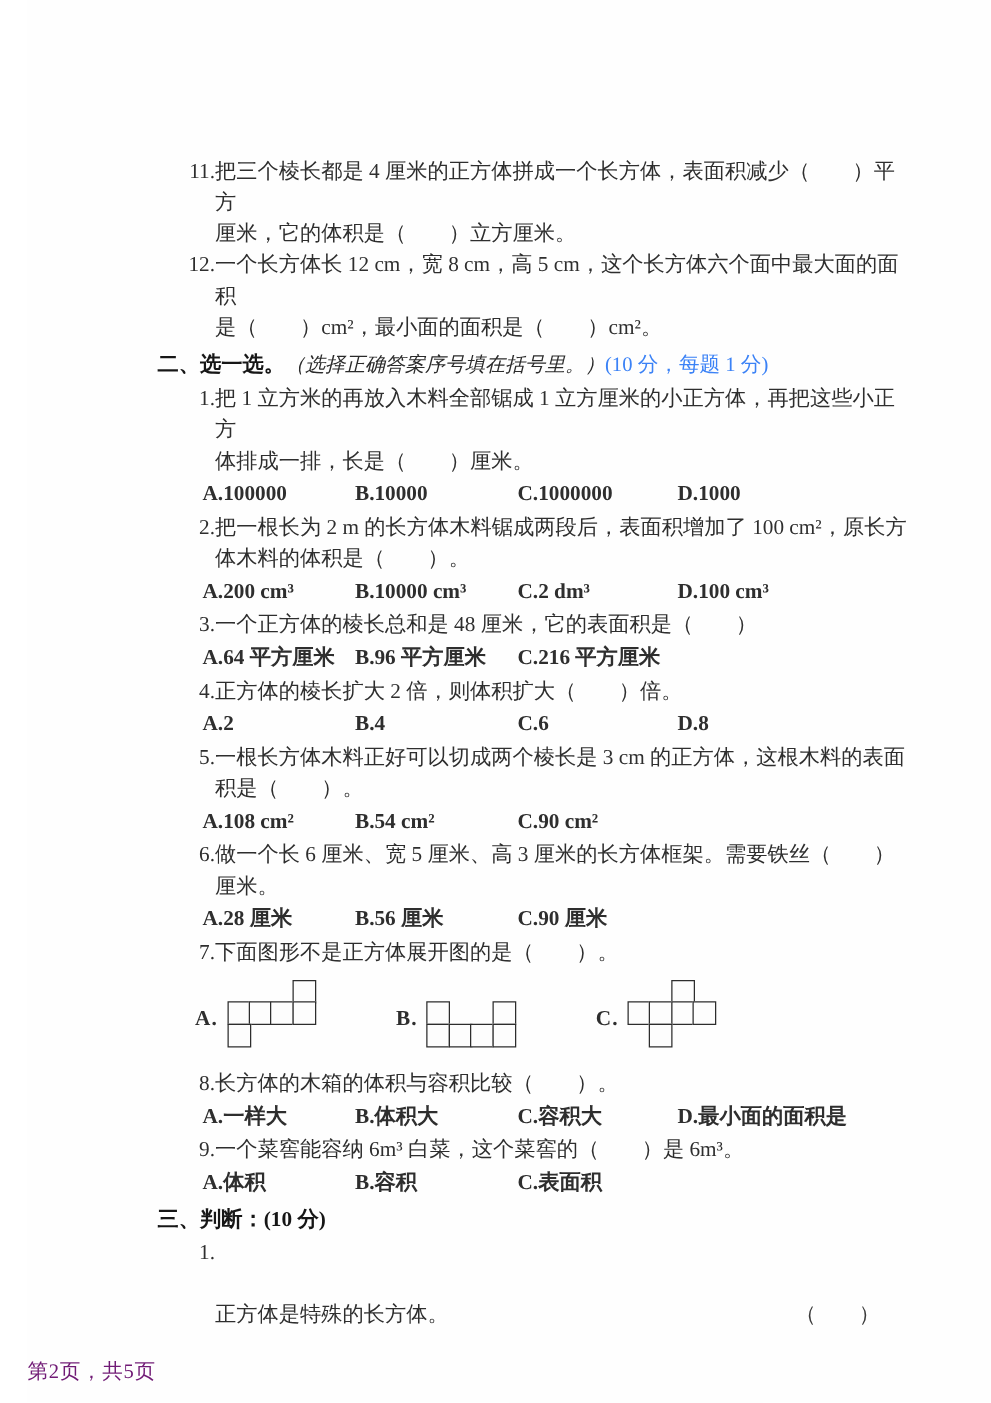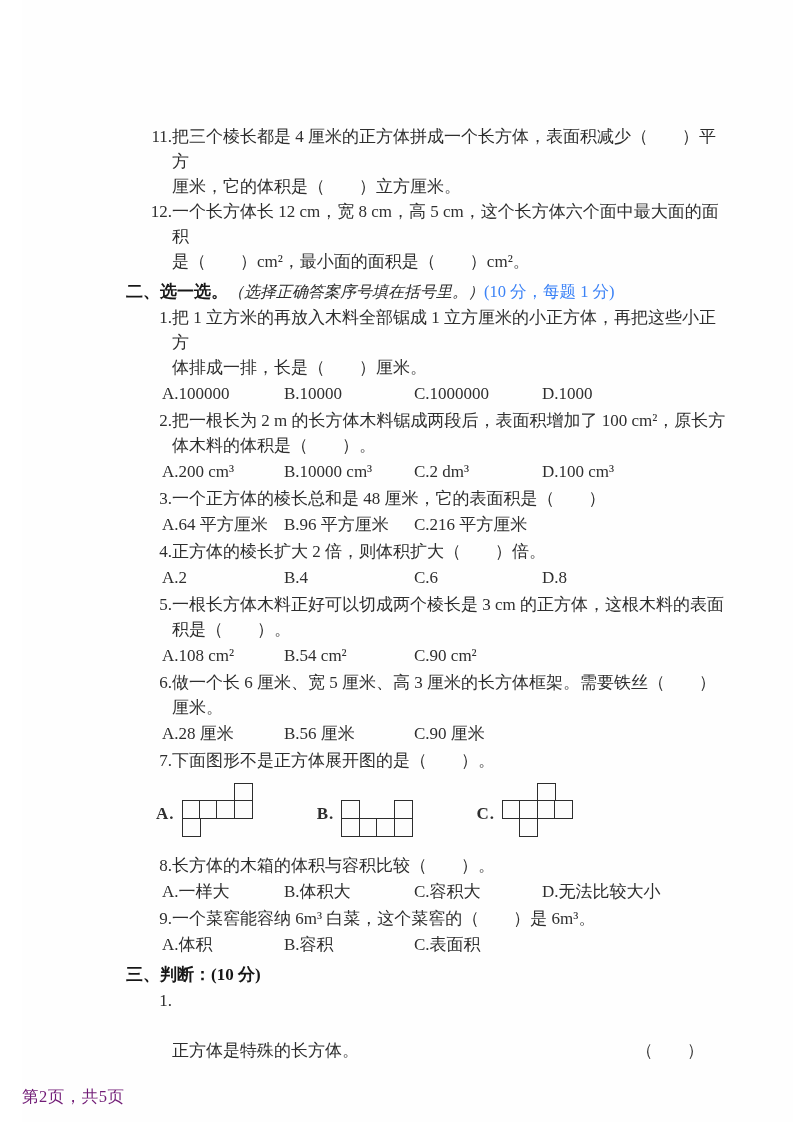--- a/index.html
+++ b/index.html
@@ -26,20 +26,21 @@
   .sec-title{font-weight:bold;color:#161616;}
   .sec-note{font-style:italic;font-size:16px;color:#2a2a2a;text-align:center;}
   .sec-points{font-size:16.5px;color:#3b82f6;}
   .sec-points.bold{font-weight:bold;color:#161616;font-size:17px;}
   .opts{
     display:grid;
     grid-template-columns:122px 130px 128px auto;
     padding-left:36px;
     line-height:25px;
     margin:1px 0 2px 0;
+    font-weight:bold;
   }
   .opts span{white-space:pre;}
   .figures{
     display:flex;
     align-items:flex-end;
     margin:10px 0 16px 30px;
   }
   .figure{display:flex;align-items:flex-end;margin-right:64px;}
   .fig-label{font-weight:bold;margin:0 7px 13px 0;letter-spacing:1px;}
   .net{position:relative;}
@@ -189,21 +190,21 @@
     </div>
 
     <div class="q">
       <span class="qnum">8.</span>
       <span class="qtext">长方体的木箱的体积与容积比较（　　）。</span>
     </div>
     <div class="opts">
       <span>A.一样大</span>
       <span>B.体积大</span>
       <span>C.容积大</span>
-      <span>D.无法比较大小</span>
+      <span>D.最小面的面积是</span>
     </div>
 
     <div class="q">
       <span class="qnum">9.</span>
       <span class="qtext">一个菜窖能容纳 6m³ 白菜，这个菜窖的（　　）是 6m³。</span>
     </div>
     <div class="opts">
       <span>A.体积</span>
       <span>B.容积</span>
       <span>C.表面积</span>

